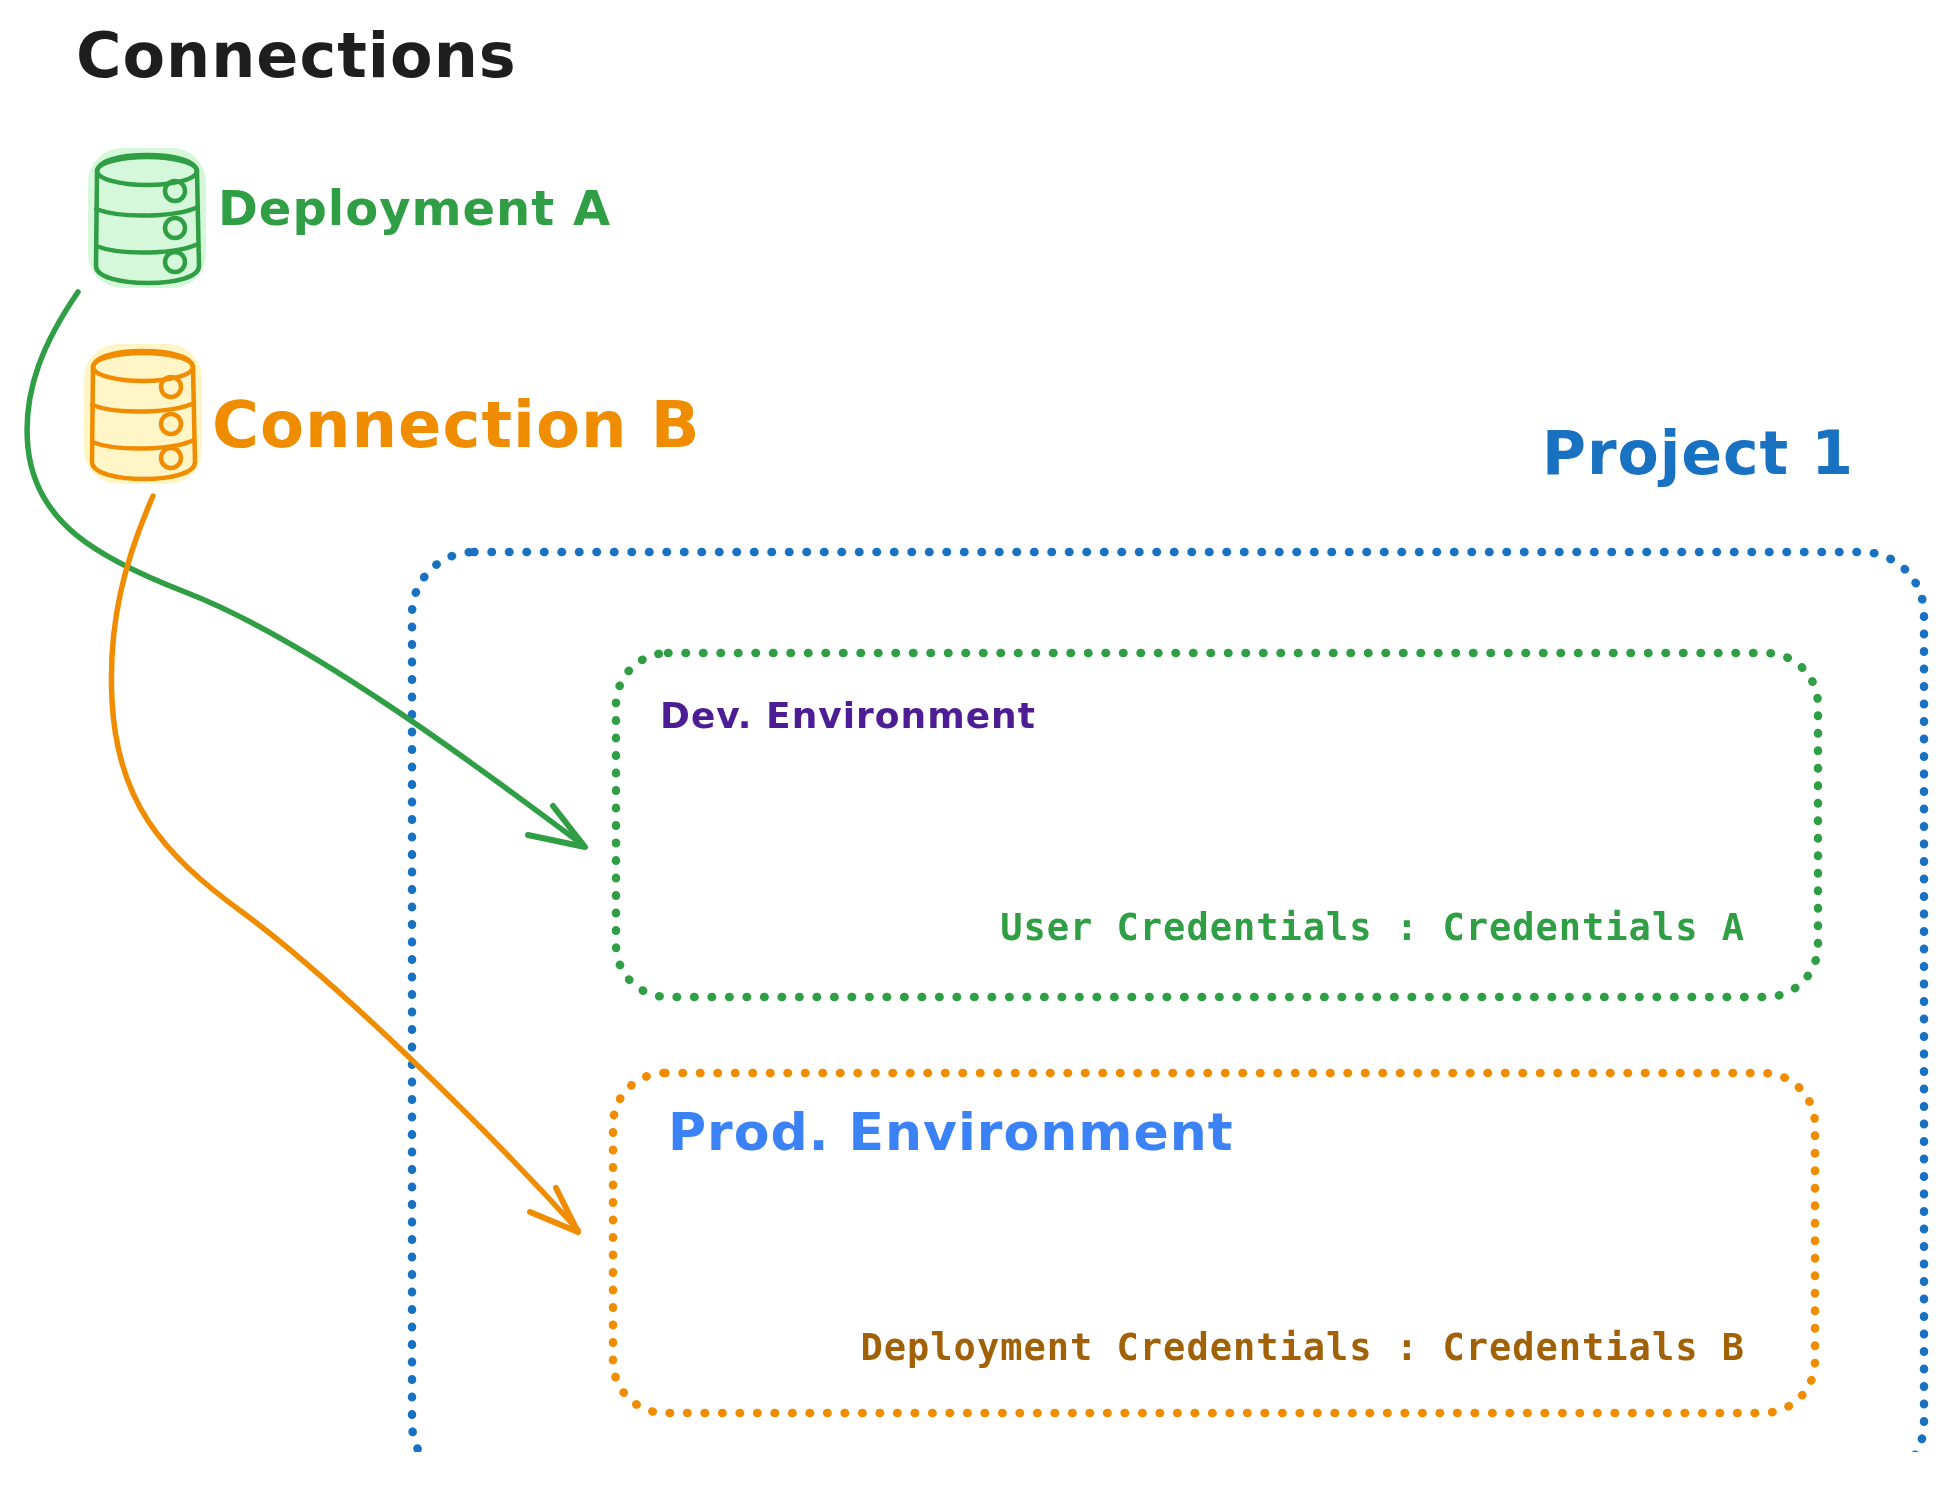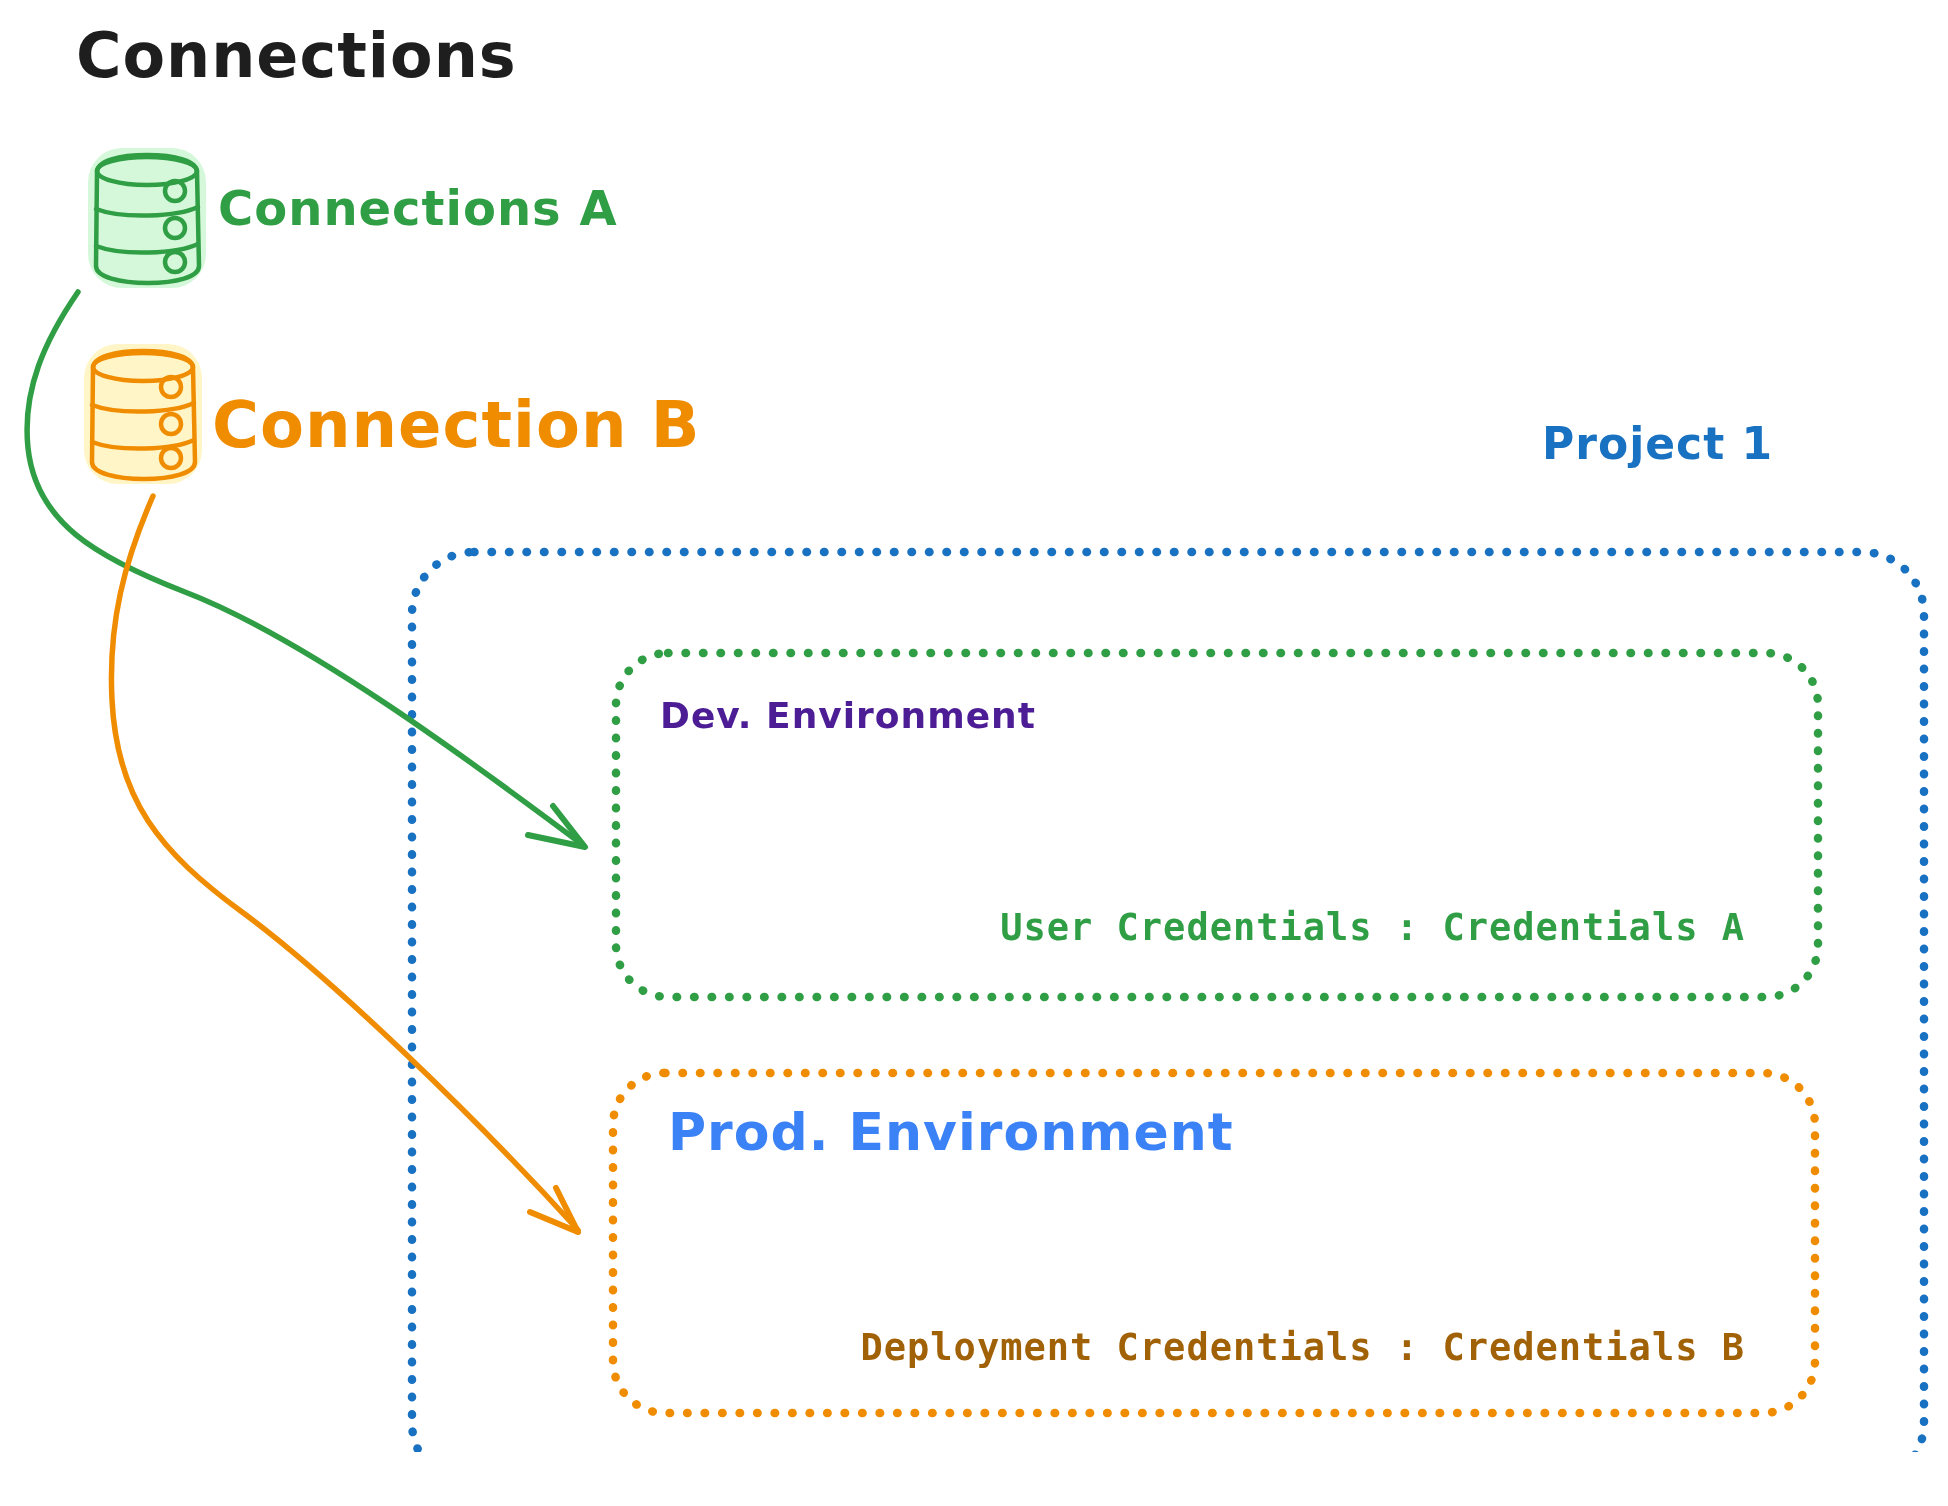--- a/index.html
+++ b/index.html
@@ -18,21 +18,21 @@
   .label {
     position: absolute;
     white-space: nowrap;
     font-weight: bold;
     line-height: 1.1;
     letter-spacing: 1px;
   }
   .title-label   { left: 76px;  top: 22px;   font-size: 62px; color: #1e1e1e; }
   .conn-a-label  { left: 218px; top: 182px;  font-size: 48px; color: #2f9e44; }
   .conn-b-label  { left: 212px; top: 390px;  font-size: 64px; color: #f08c00; }
-  .project-label { left: 1542px; top: 420px; font-size: 44px; color: #1971c2; }
+  .project-label { left: 1542px; top: 420px; font-size: 60px; color: #1971c2; }
   .dev-title     { left: 660px; top: 696px;  font-size: 36px; color: #4c1d95; }
   .prod-title    { left: 668px; top: 1104px; font-size: 52px; color: #3b82f6; }
   .cred-line {
     position: absolute;
     right: 203px;
     font-family: "DejaVu Sans Mono", monospace;
     font-weight: bold;
     font-size: 37px;
     white-space: nowrap;
     letter-spacing: 1px;
@@ -93,21 +93,21 @@
     </g>
 
     <g>
       <path class="arrow-path" d="M153 496 C125 560 108 622 112 700 C117 800 160 852 242 912 C332 978 480 1122 578 1230" stroke="#f08c00"></path>
       <polyline class="arrow-head" points="556,1188 578,1232 530,1212" stroke="#f08c00"></polyline>
     </g>
   </svg>
 
   <div class="label title-label">Connections</div>
 
-  <div class="label conn-a-label">Connections A</div>
+  <div class="label conn-a-label">Deployment A</div>
 
   <div class="label conn-b-label">Connection B</div>
 
   <div class="label project-label">Project 1</div>
 
   <div class="label dev-title">Dev. Environment</div>
 
   <div class="cred-line cred-dev">User Credentials : Credentials A</div>
 
   <div class="label prod-title">Prod. Environment</div>

